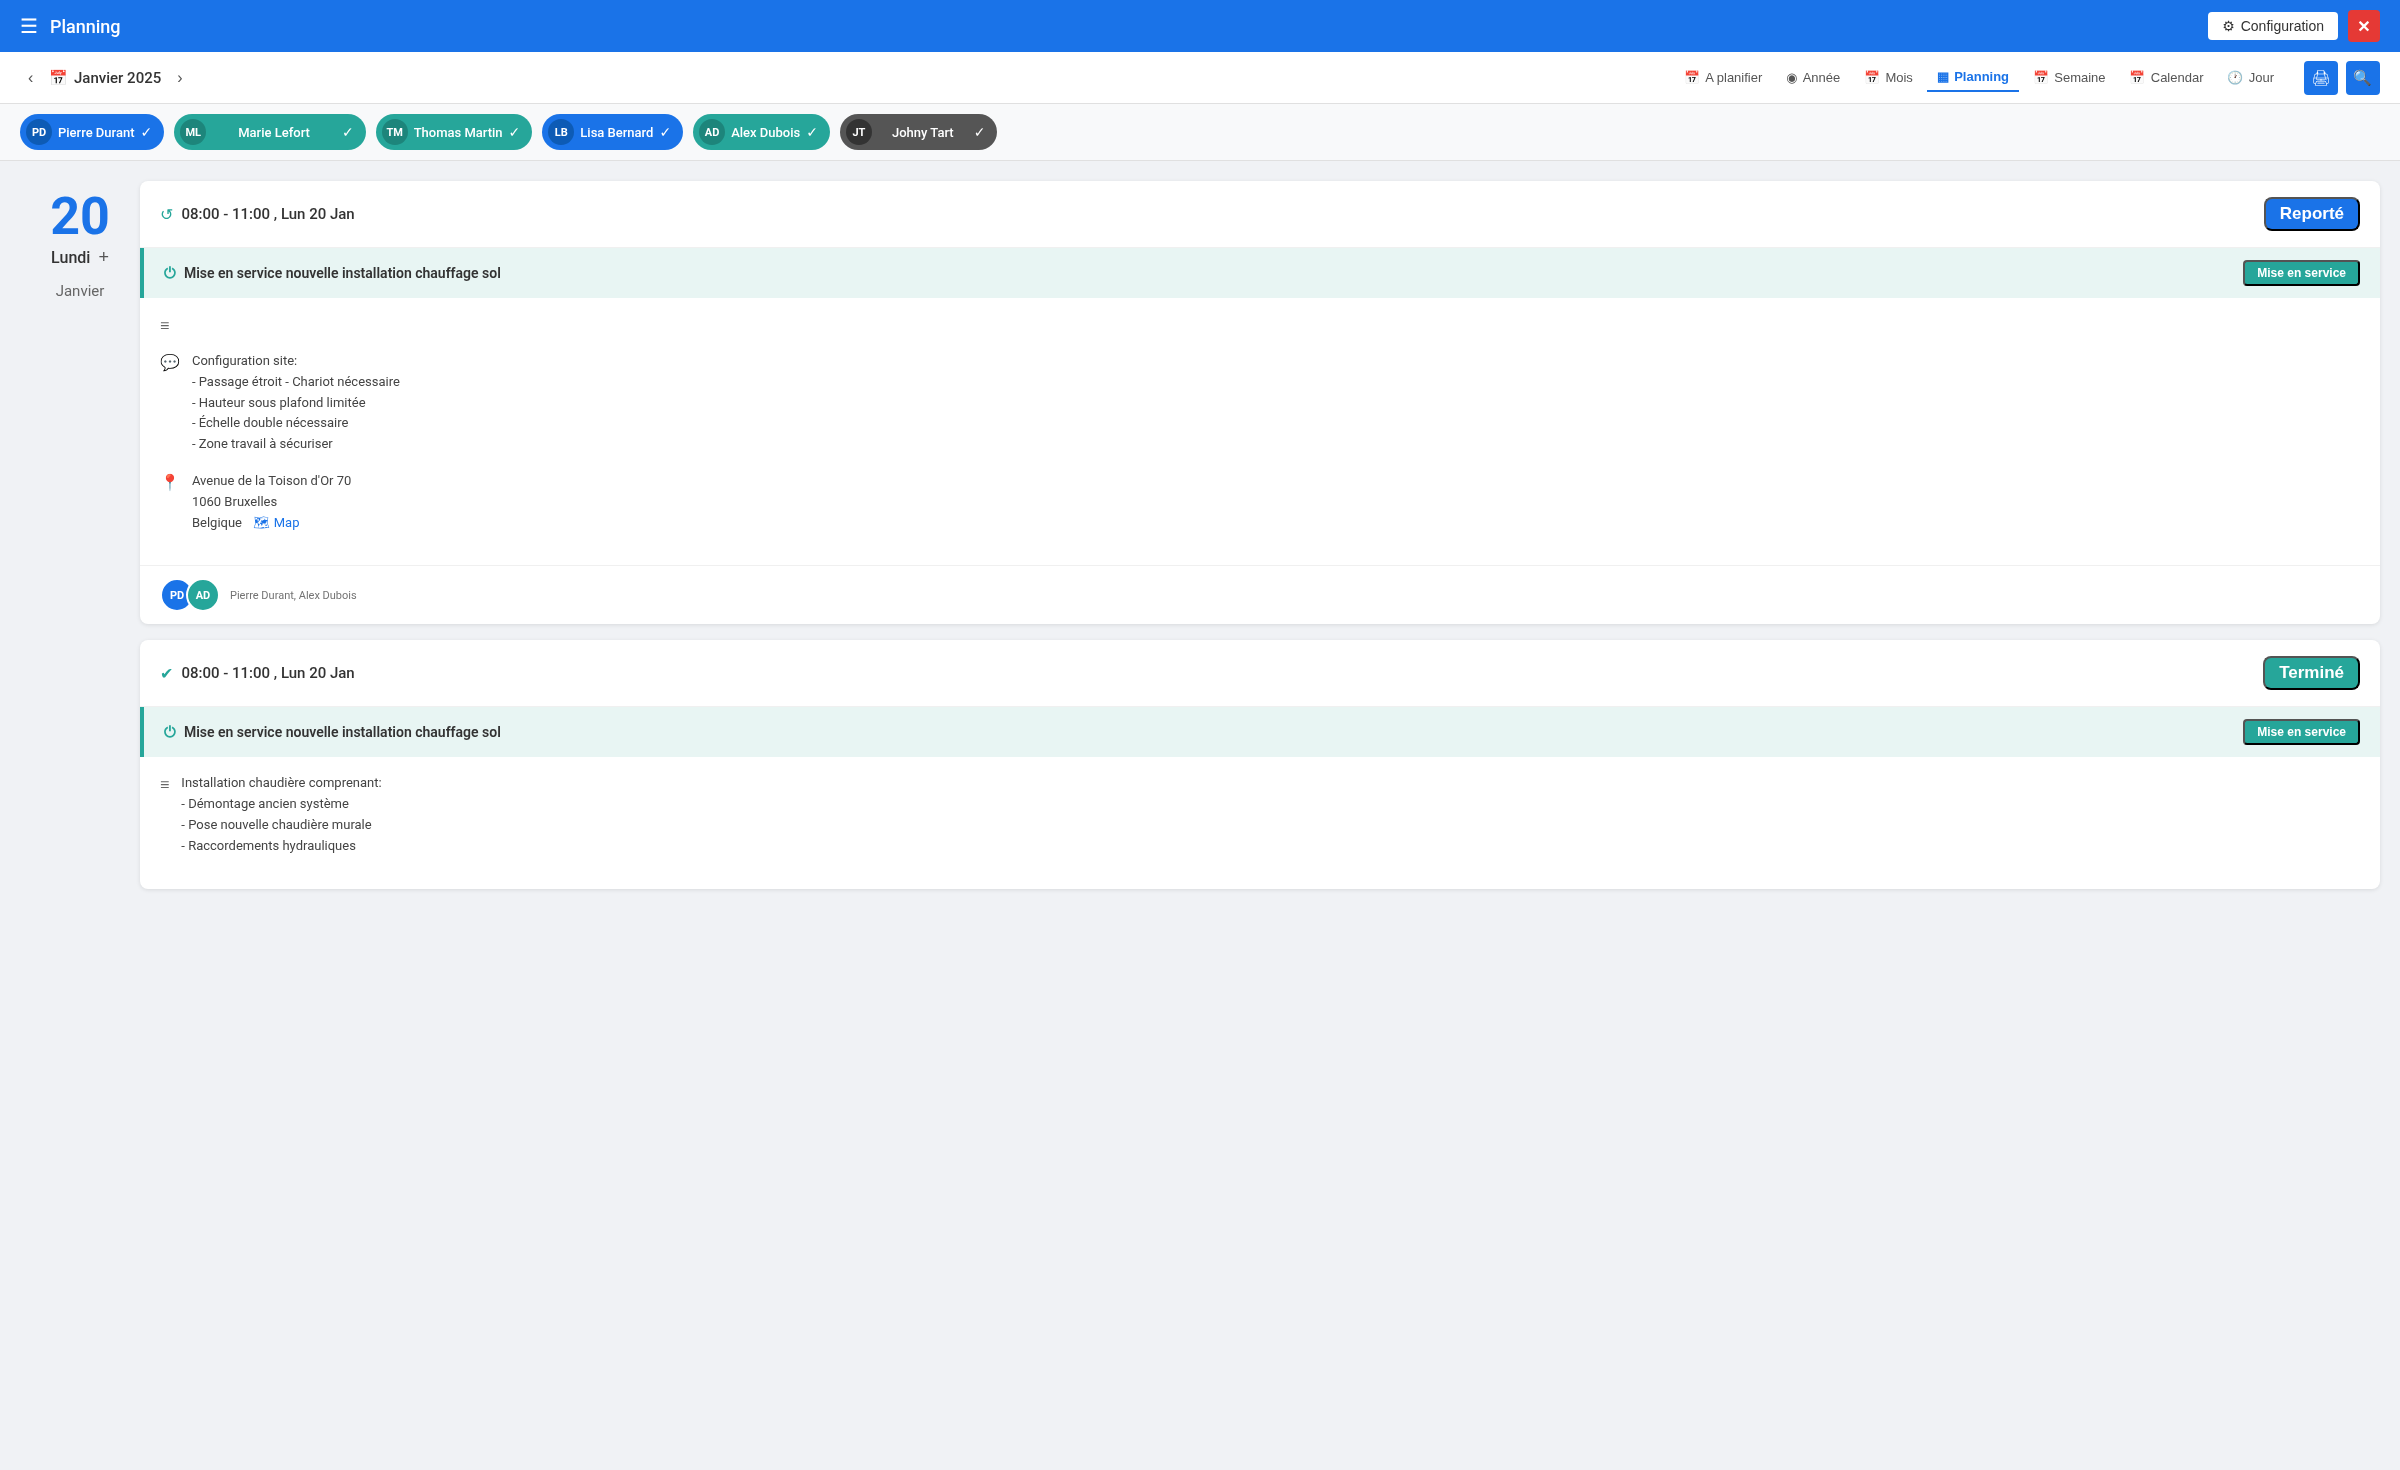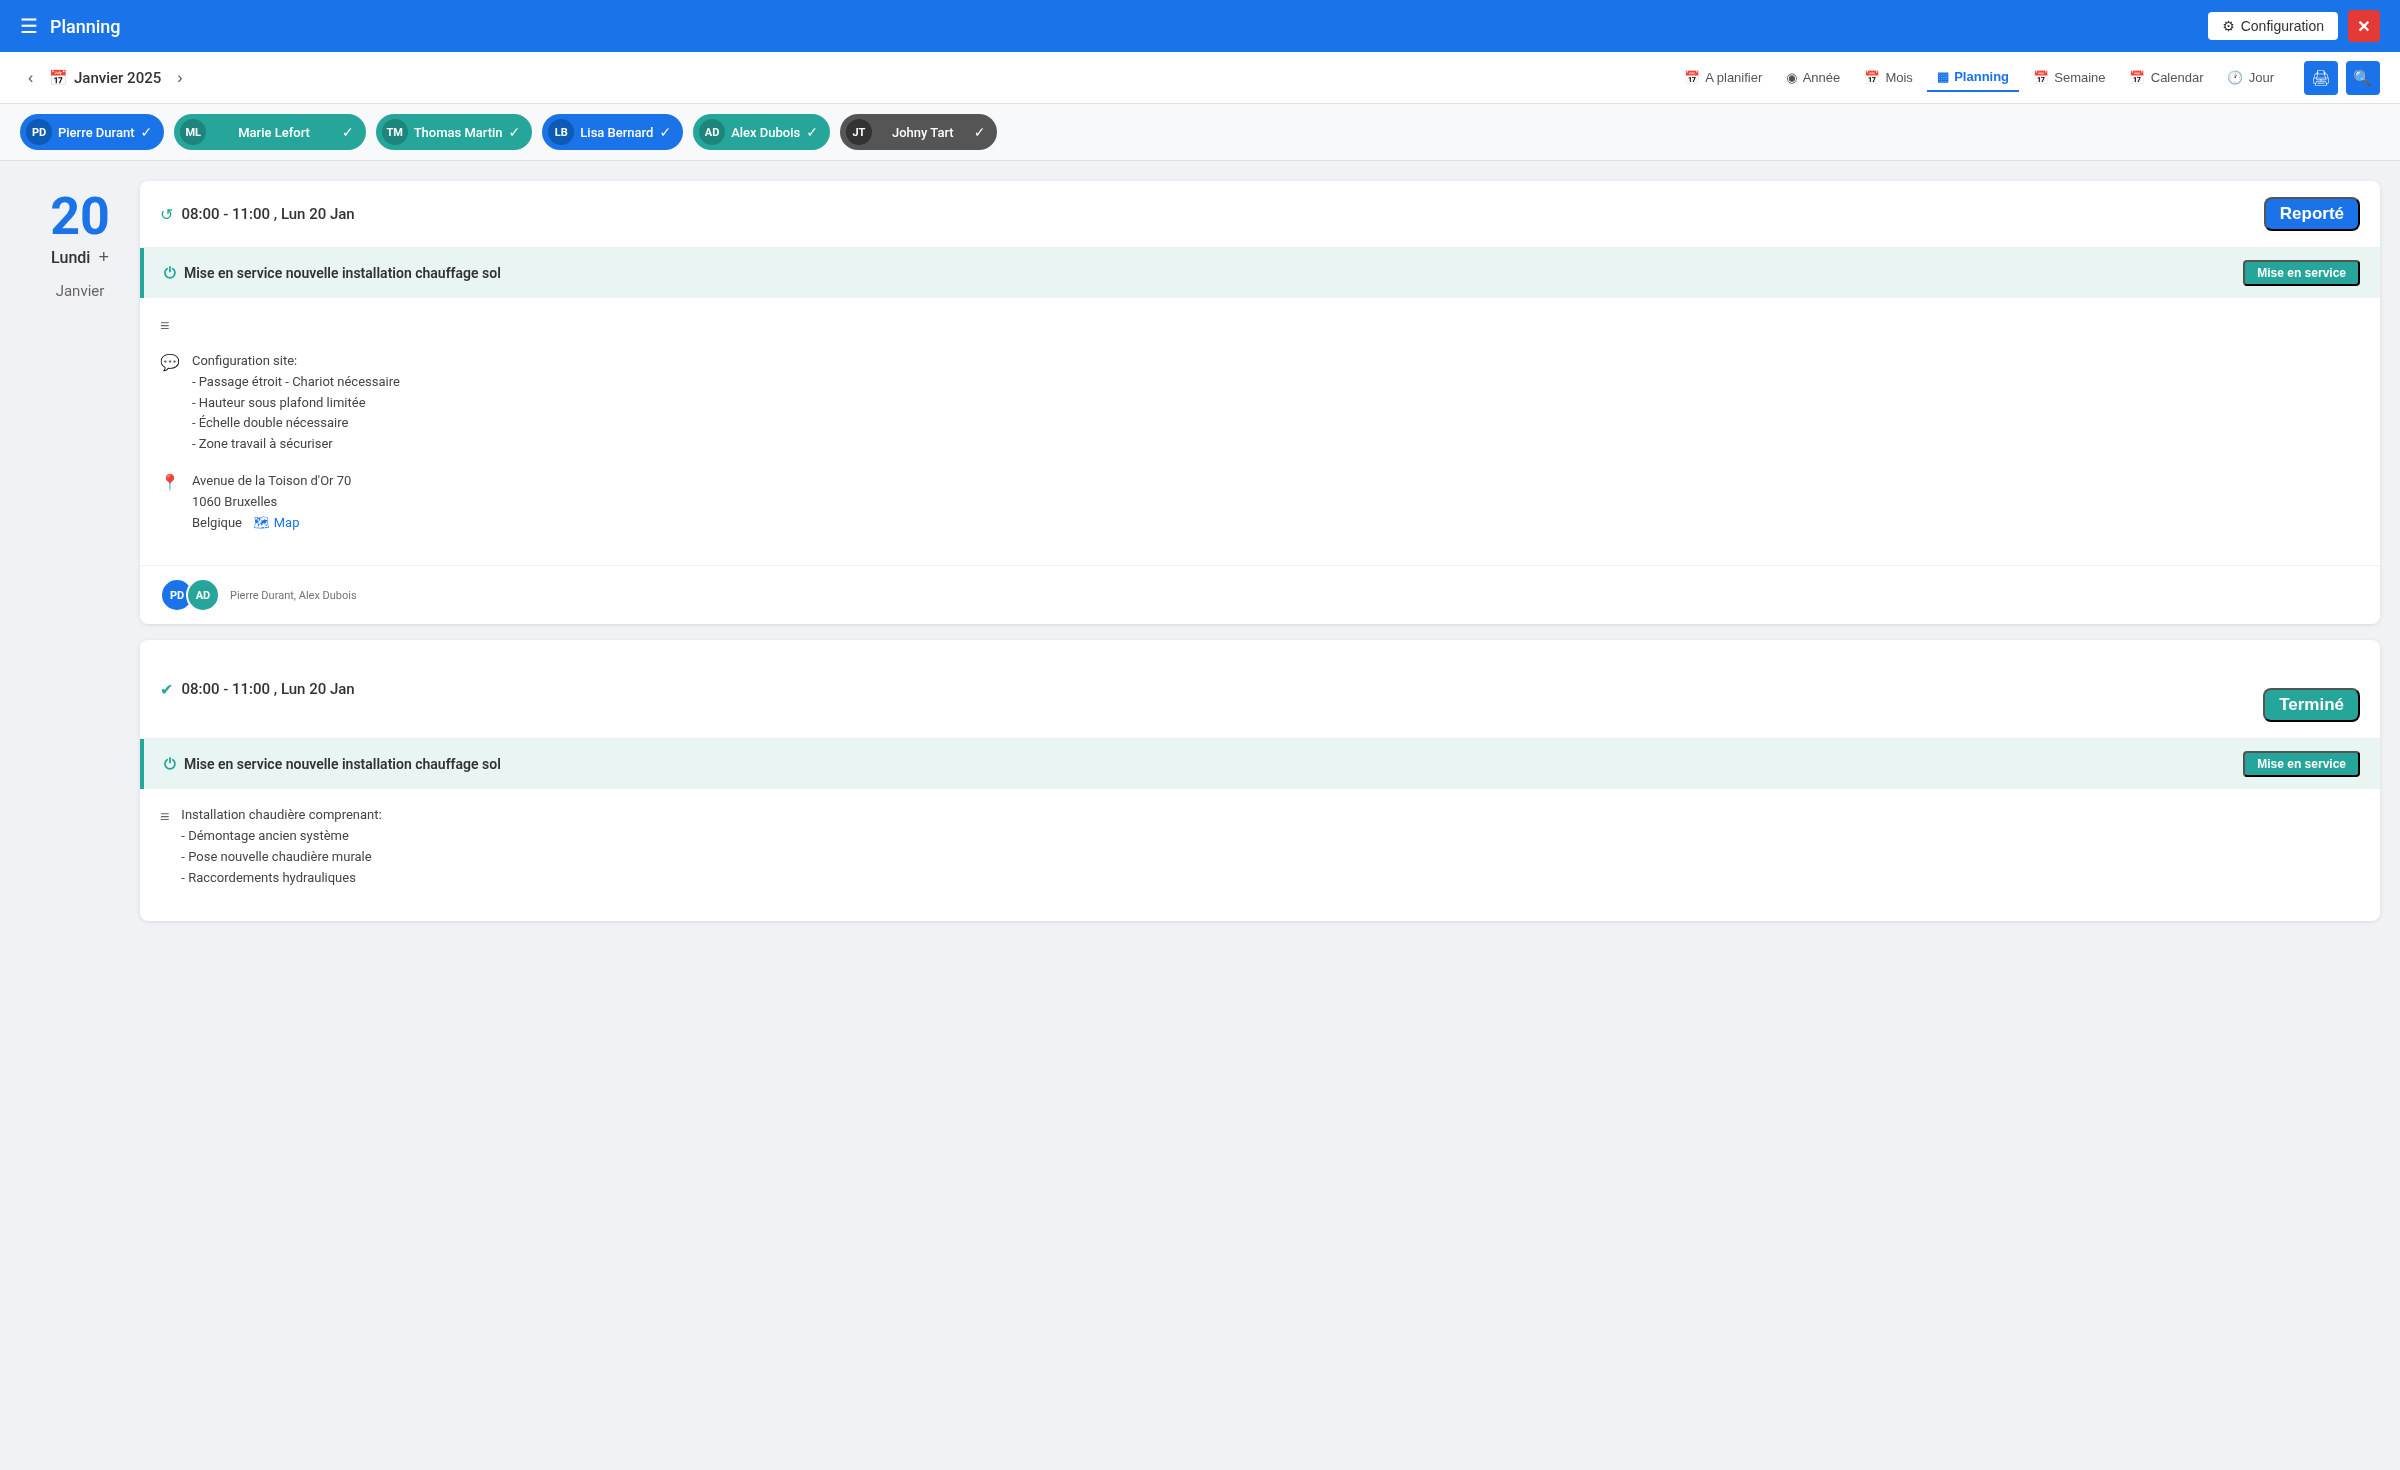--- a/index.html
+++ b/index.html
@@ -217,21 +217,21 @@
     .card-time-icon-check { color: #26a69a; font-size: 16px; }
     .status-badge {
       padding: 5px 14px;
       border-radius: 8px;
       font-size: 17px;
       font-weight: 600;
       color: white;
       cursor: pointer;
     }
     .status-badge.reported { background: #1a73e8; }
-    .status-badge.termine { background: #26a69a; margin-top: 32px; }
+    .status-badge.termine { background: #26a69a; }
 
     
     .service-row {
       background: #e8f5f3;
       display: flex;
       align-items: center;
       justify-content: space-between;
       padding: 12px 20px;
       border-left: 4px solid #26a69a;
     }

